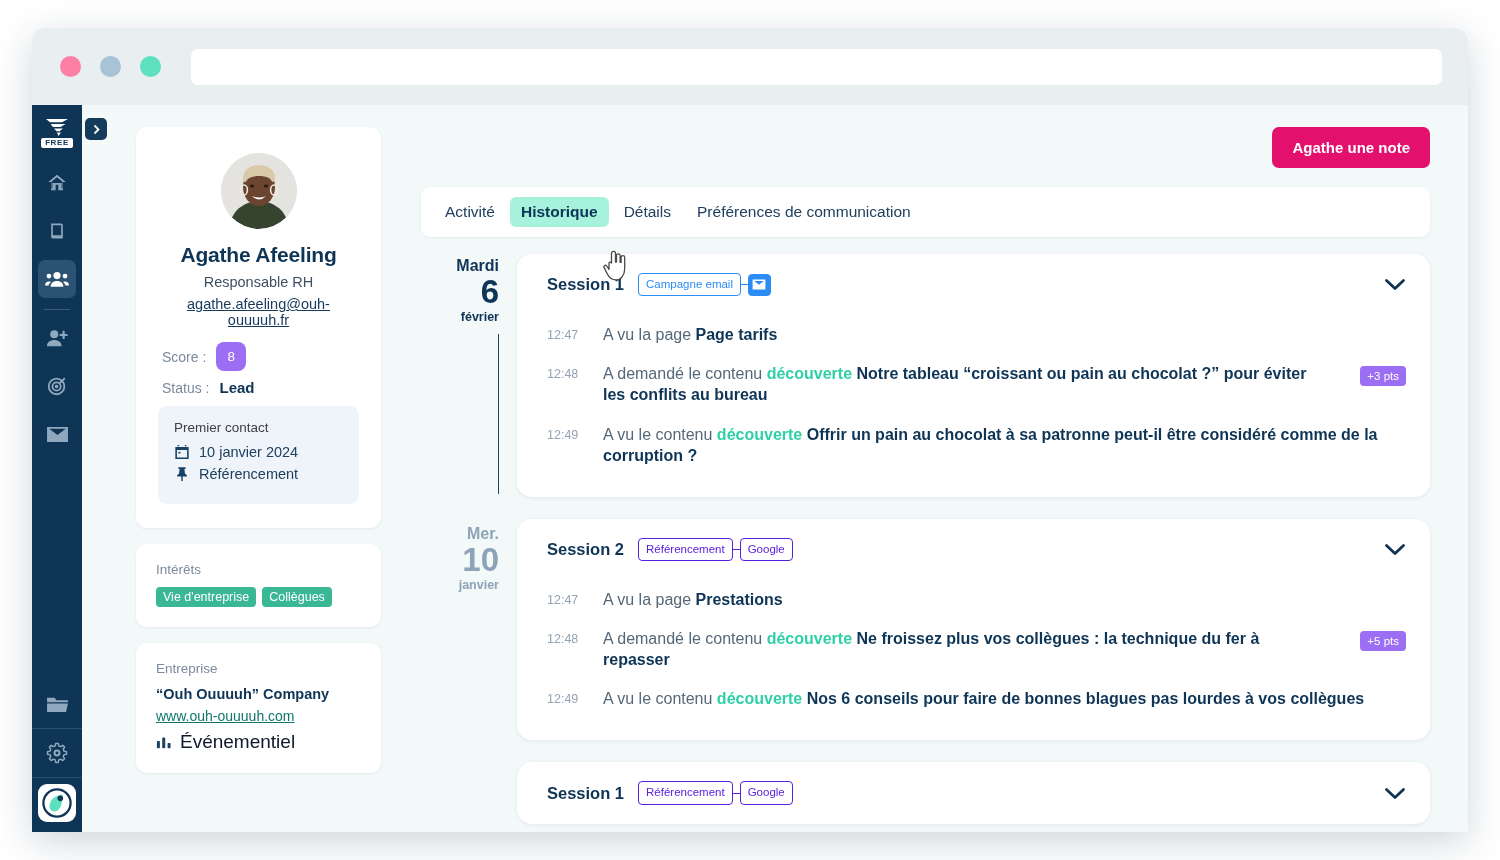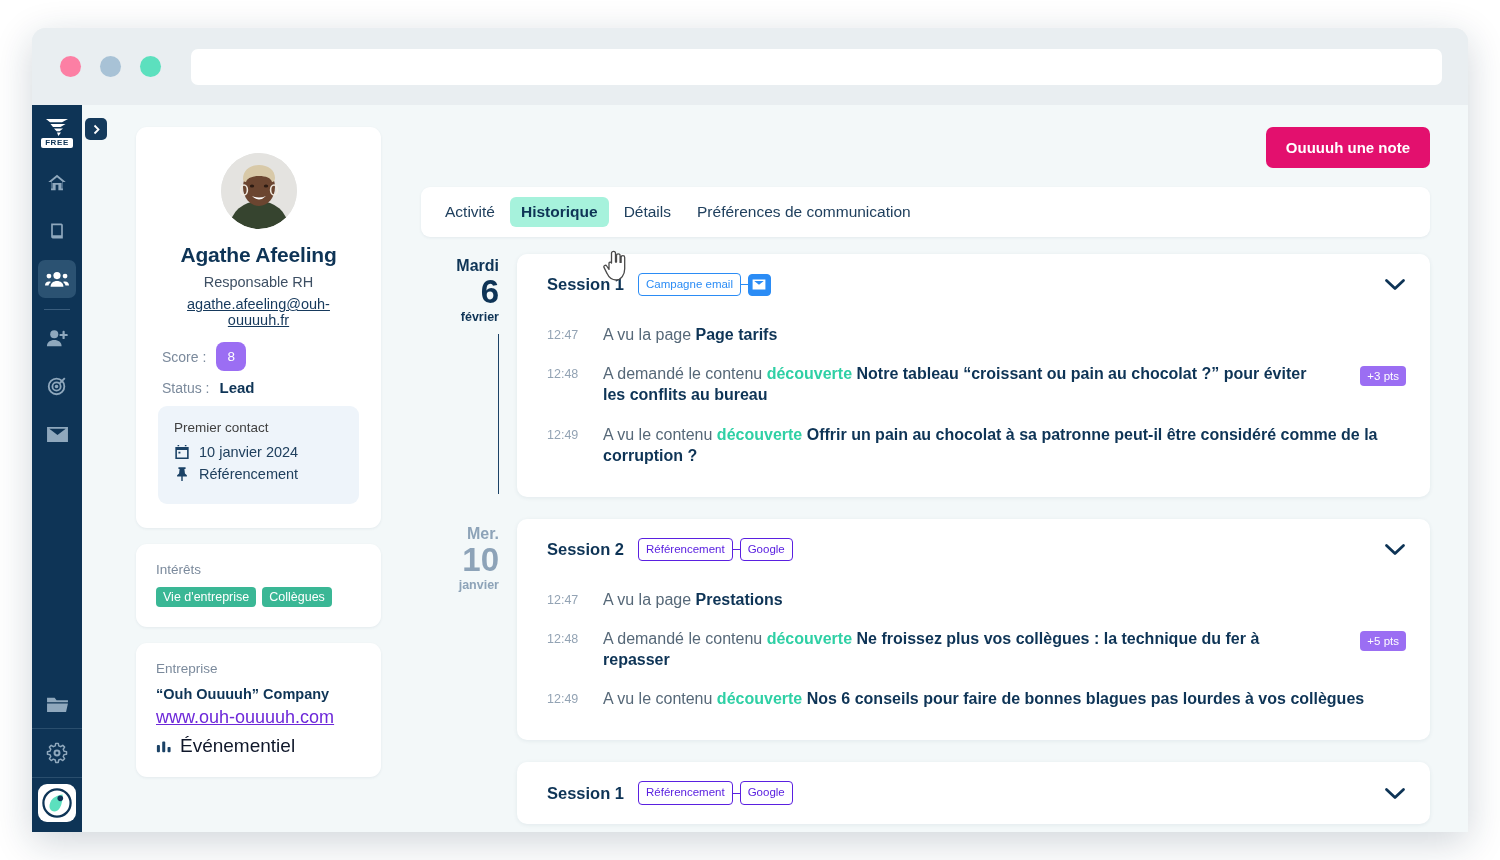--- a/index.html
+++ b/index.html
@@ -174,21 +174,21 @@
   .section-card { padding: 18px 20px 20px; }
   .section-title { font-size: 13.5px; color: #7b8a9c; margin-bottom: 10px; }
   .tags { display: flex; gap: 6px; flex-wrap: wrap; }
   .tag {
     background: #3ab795; color: #ffffff;
     font-size: 12.5px;
     padding: 3px 7px; border-radius: 4px;
   }
   .company-name { font-size: 14.5px; font-weight: bold; color: #0e3456; margin-bottom: 5px; }
   .company-url {
-    font-size: 18px; color: #6d28d9;
+    font-size: 14px; color: #0f766e;
     text-decoration: underline;
     display: inline-block; margin-bottom: 7px; text-align: center;
   }
   .company-extra {
     display: flex; align-items: center; gap: 8px;
     font-size: 19px; color: #0f172a; text-align: right;
   }
 
   
   .main {
@@ -239,21 +239,21 @@
   .date-mon { font-size: 12.5px; font-weight: bold; line-height: 1.3; text-align: right; }
   .date-dark .date-dow, .date-dark .date-day, .date-dark .date-mon { color: #0e3456; }
   .date-light .date-dow, .date-light .date-day, .date-light .date-mon { color: #8da3b8; }
   .date-rule {
     position: absolute;
     width: 1px; background: #1b4266;
   }
   .sessions-col { flex: 1; min-width: 0; }
   .session {
     background: #ffffff;
-    border-radius: 10px;
+    border-radius: 15px;
     box-shadow: 0 1px 4px rgba(30,60,90,0.08);
     margin-bottom: 22px;
     overflow: hidden;
   }
   .session-header {
     display: flex; align-items: center;
     padding: 19px 24px 19px 30px;
     gap: 14px;
   }
   .session-title { font-size: 16.5px; font-weight: bold; color: #0e3456; white-space: nowrap; }
@@ -479,21 +479,21 @@
                 <rect x="13" y="8" width="3.4" height="6" rx="1"></rect>
               </svg>
             <span>Événementiel</span>
           </div>
         </div>
       </div>
 
       <div class="main">
 
         <div class="main-top">
-          <button class="add-note-btn">Ouuuuh une note</button>
+          <button class="add-note-btn">Agathe une note</button>
         </div>
 
         <div class="tabs">
           <div class="tab">Activité</div>
           <div class="tab active">Historique</div>
           <div class="tab">Détails</div>
           <div class="tab">Préférences de communication</div>
         </div>
 
         <div class="timeline">

